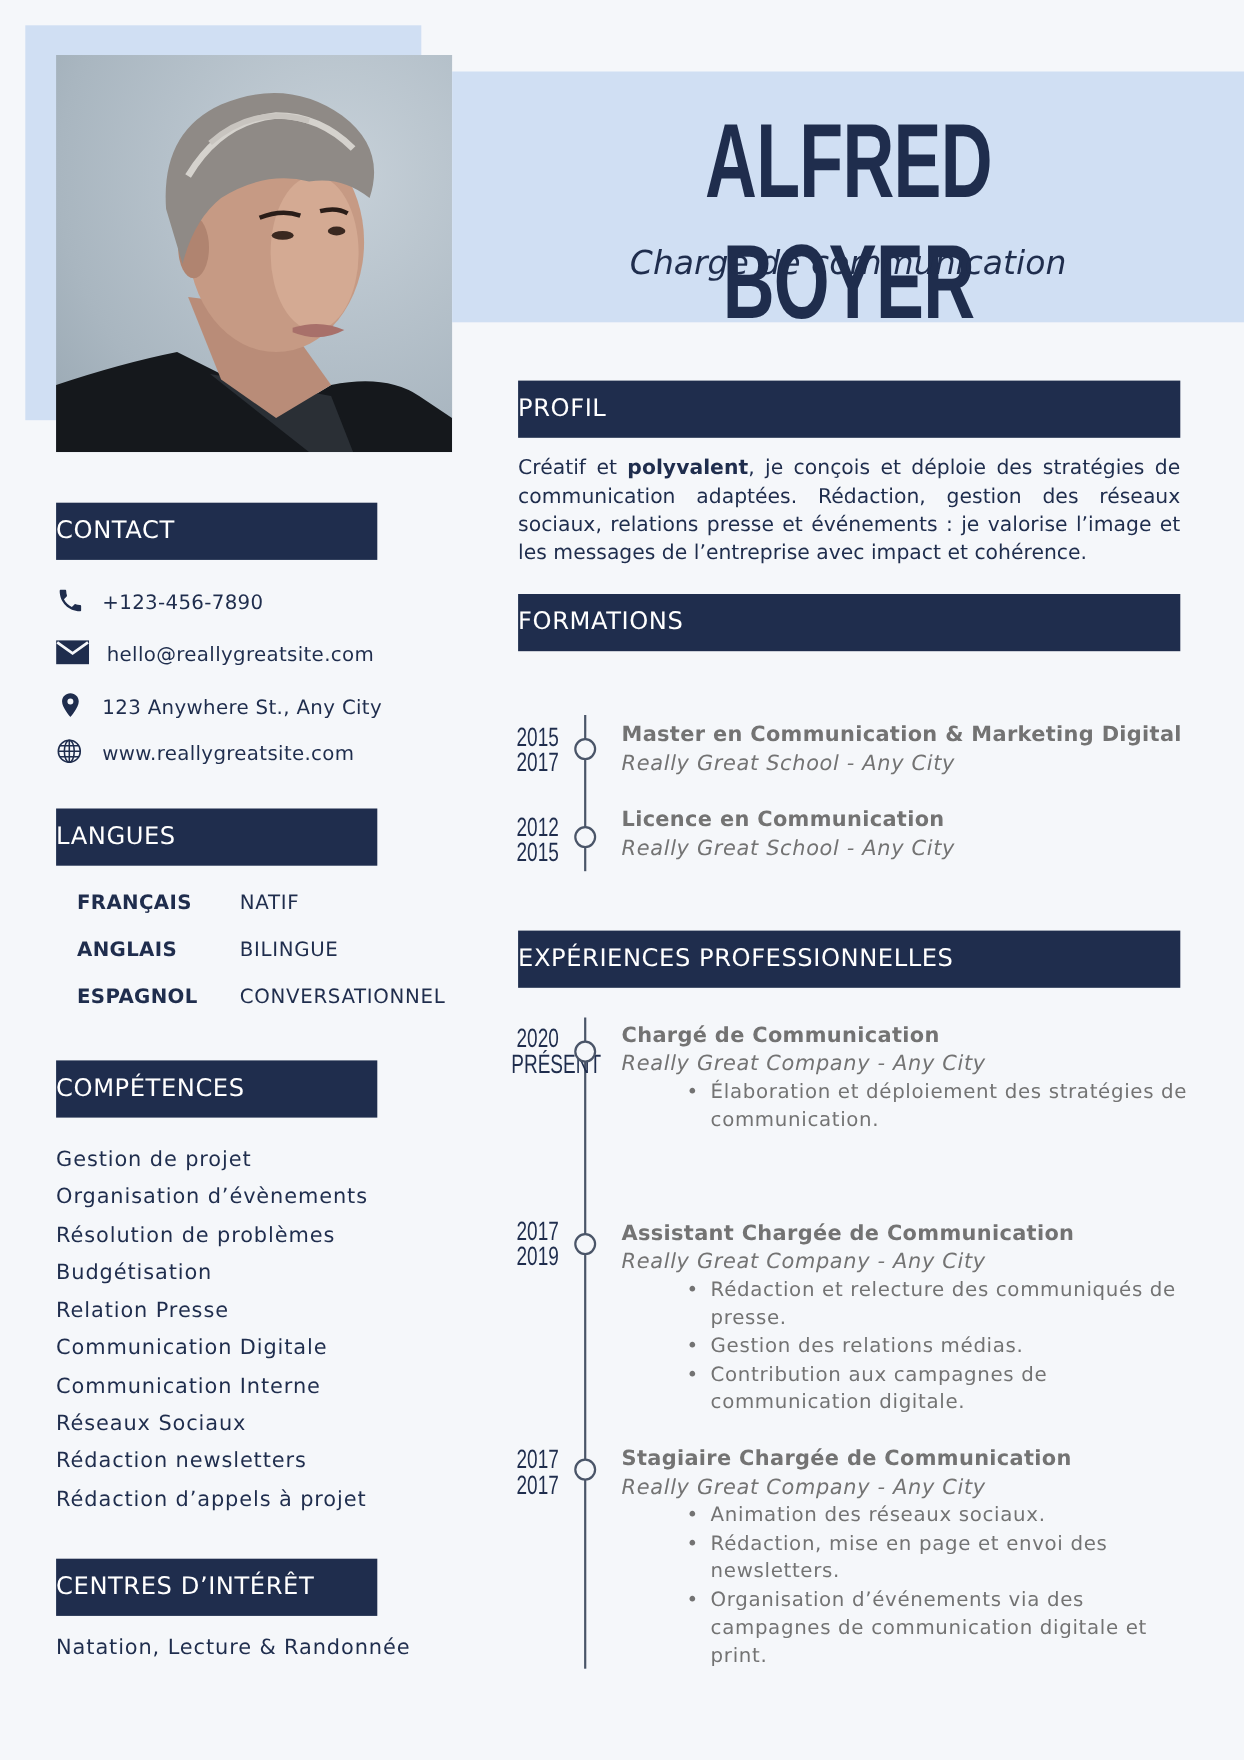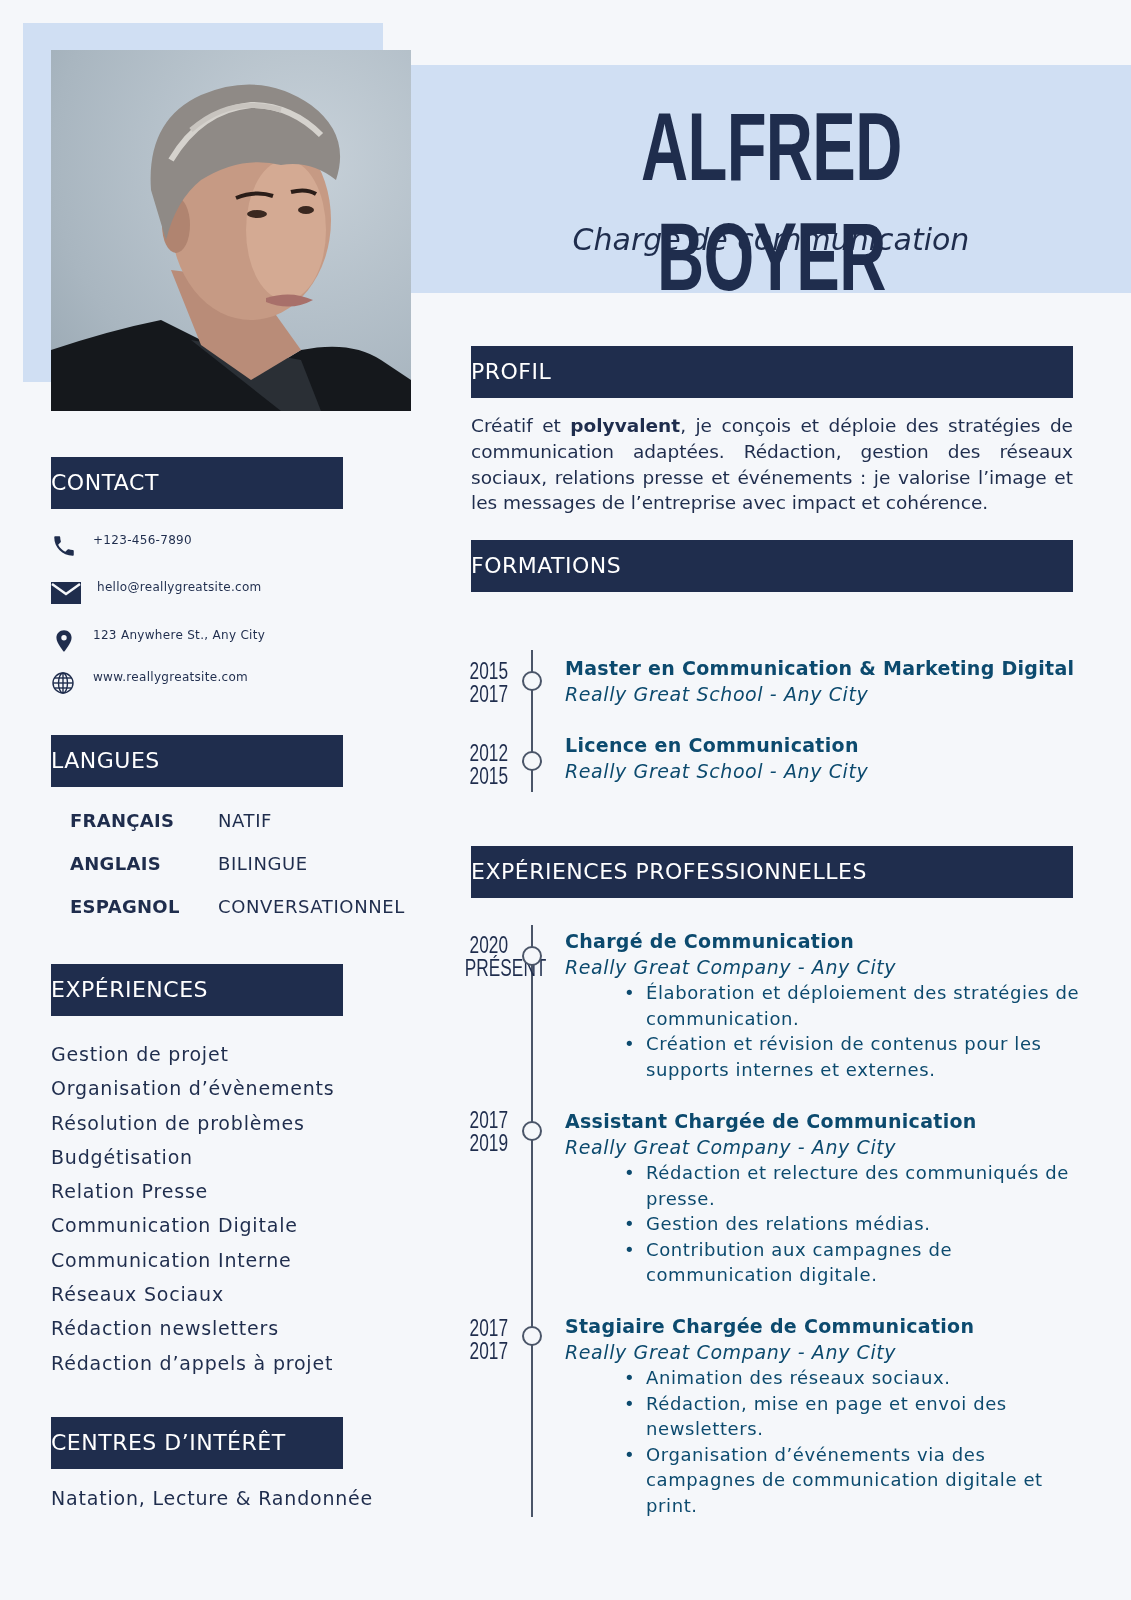--- a/index.html
+++ b/index.html
@@ -16,21 +16,21 @@
           font-family: "Liberation Sans", sans-serif; font-size: 96px; line-height: 110px;
           color: #1f2d4d; letter-spacing: -1px; transform: scaleX(0.68); transform-origin: 361px 0; }
   .job-title { position: absolute; left: 411px; top: 222px; width: 720px; text-align: center;
                font-family: "DejaVu Sans", sans-serif; font-style: italic; font-size: 30px; color: #1f2d4d; }
 
   .sec-head { position: absolute; background: #1f2d4d; color: #ffffff; 
               font-family: "DejaVu Sans", sans-serif; font-size: 22px; height: 52px; line-height: 52px; letter-spacing: 0.5px; }
   .left .sec-head { left: 51px; width: 292px; }
   .right .sec-head { left: 471px; width: 602px; }
 
-  .contact-row { position: absolute; left: 51px; display: flex; align-items: flex-start; font-size: 12px; color: #1f2d4d; }
+  .contact-row { position: absolute; left: 51px; display: flex; align-items: flex-end; font-size: 18px; color: #1f2d4d; }
   .contact-row .ic { width: 30px; height: 26px; display: flex; align-items: center; justify-content: flex-start; }
   .contact-row .txt { margin-left: 12px; letter-spacing: 0.3px; }
 
   .lang-row { position: absolute; left: 51px; font-size: 18px; display: flex; }
   .lang-row .l { width: 148px; font-weight: bold; letter-spacing: 0.3px; margin-left: 19px; }
   .lang-row .v { letter-spacing: 0.6px; }
 
   .skills { position: absolute; left: 51px; top: 1037px; list-style: none; }
   .skills li { font-size: 19px; height: 34.3px; line-height: 34px; letter-spacing: 0.8px; }
 
@@ -38,21 +38,21 @@
 
   .profile { position: absolute; left: 471px; top: 413px; width: 602px; font-size: 18.5px; line-height: 25.8px;
              text-align: justify; color: #1f2d4d; }
   .profile b { font-weight: bold; }
 
   .tl-line { position: absolute; width: 2px; background: #4a5568; }
   .tl-dot { position: absolute; width: 20px; height: 20px; border: 2px solid #4a5568; border-radius: 50%; background: #f5f7fa; }
   .tl-date { position: absolute; width: 60px; text-align: right; font-family: "Liberation Sans", sans-serif;
              font-size: 24px; line-height: 23px; color: #1f2d4d; transform: scaleX(0.72); transform-origin: right top; }
 
-  .entry { position: absolute; left: 565px; width: 520px; color: #0c4a6e; }
+  .entry { position: absolute; left: 565px; width: 520px; color: #737373; }
   .entry .t { font-size: 19px; font-weight: bold; line-height: 26px; letter-spacing: 0.3px; }
   .entry .s { font-size: 19px; font-style: italic; line-height: 26px; letter-spacing: 0.6px; }
   .entry ul { margin-left: 33px; list-style: none; }
   .entry ul li { font-size: 18px; line-height: 25.6px; position: relative; letter-spacing: 0.6px; margin-left: 48px; }
   .entry ul li::before { content: "•"; position: absolute; left: -22px; }
 </style>
 </head>
 <body>
 
 <div class="photo-bg"></div>
@@ -139,21 +139,21 @@
   </div>
   <div class="lang-row" style="top:853px">
     <span class="l">ANGLAIS</span>
     <span class="v">BILINGUE</span>
   </div>
   <div class="lang-row" style="top:896px">
     <span class="l">ESPAGNOL</span>
     <span class="v">CONVERSATIONNEL</span>
   </div>
 
-  <div class="sec-head" style="top:964px">EXPÉRIENCES</div>
+  <div class="sec-head" style="top:964px">COMPÉTENCES</div>
   <ul class="skills">
     <li>Gestion de projet</li>
     <li>Organisation d’évènements</li>
     <li>Résolution de problèmes</li>
     <li>Budgétisation</li>
     <li>Relation Presse</li>
     <li>Communication Digitale</li>
     <li>Communication Interne</li>
     <li>Réseaux Sociaux</li>
     <li>Rédaction newsletters</li>
@@ -200,21 +200,20 @@
   <div class="tl-date" style="left:448px; top:933px">
     <div>2020</div>
     <div>PRÉSENT</div>
   </div>
   <div class="tl-dot" style="left:522px; top:946px"></div>
   <div class="entry" style="top:928px">
     <div class="t">Chargé de Communication</div>
     <div class="s">Really Great Company - Any City</div>
     <ul>
       <li>Élaboration et déploiement des stratégies de communication.</li>
-      <li>Création et révision de contenus pour les supports internes et externes.</li>
     </ul>
   </div>
 
   <div class="tl-date" style="left:448px; top:1108px">
     <div>2017</div>
     <div>2019</div>
   </div>
   <div class="tl-dot" style="left:522px; top:1121px"></div>
   <div class="entry" style="top:1108px">
     <div class="t">Assistant Chargée de Communication</div>

